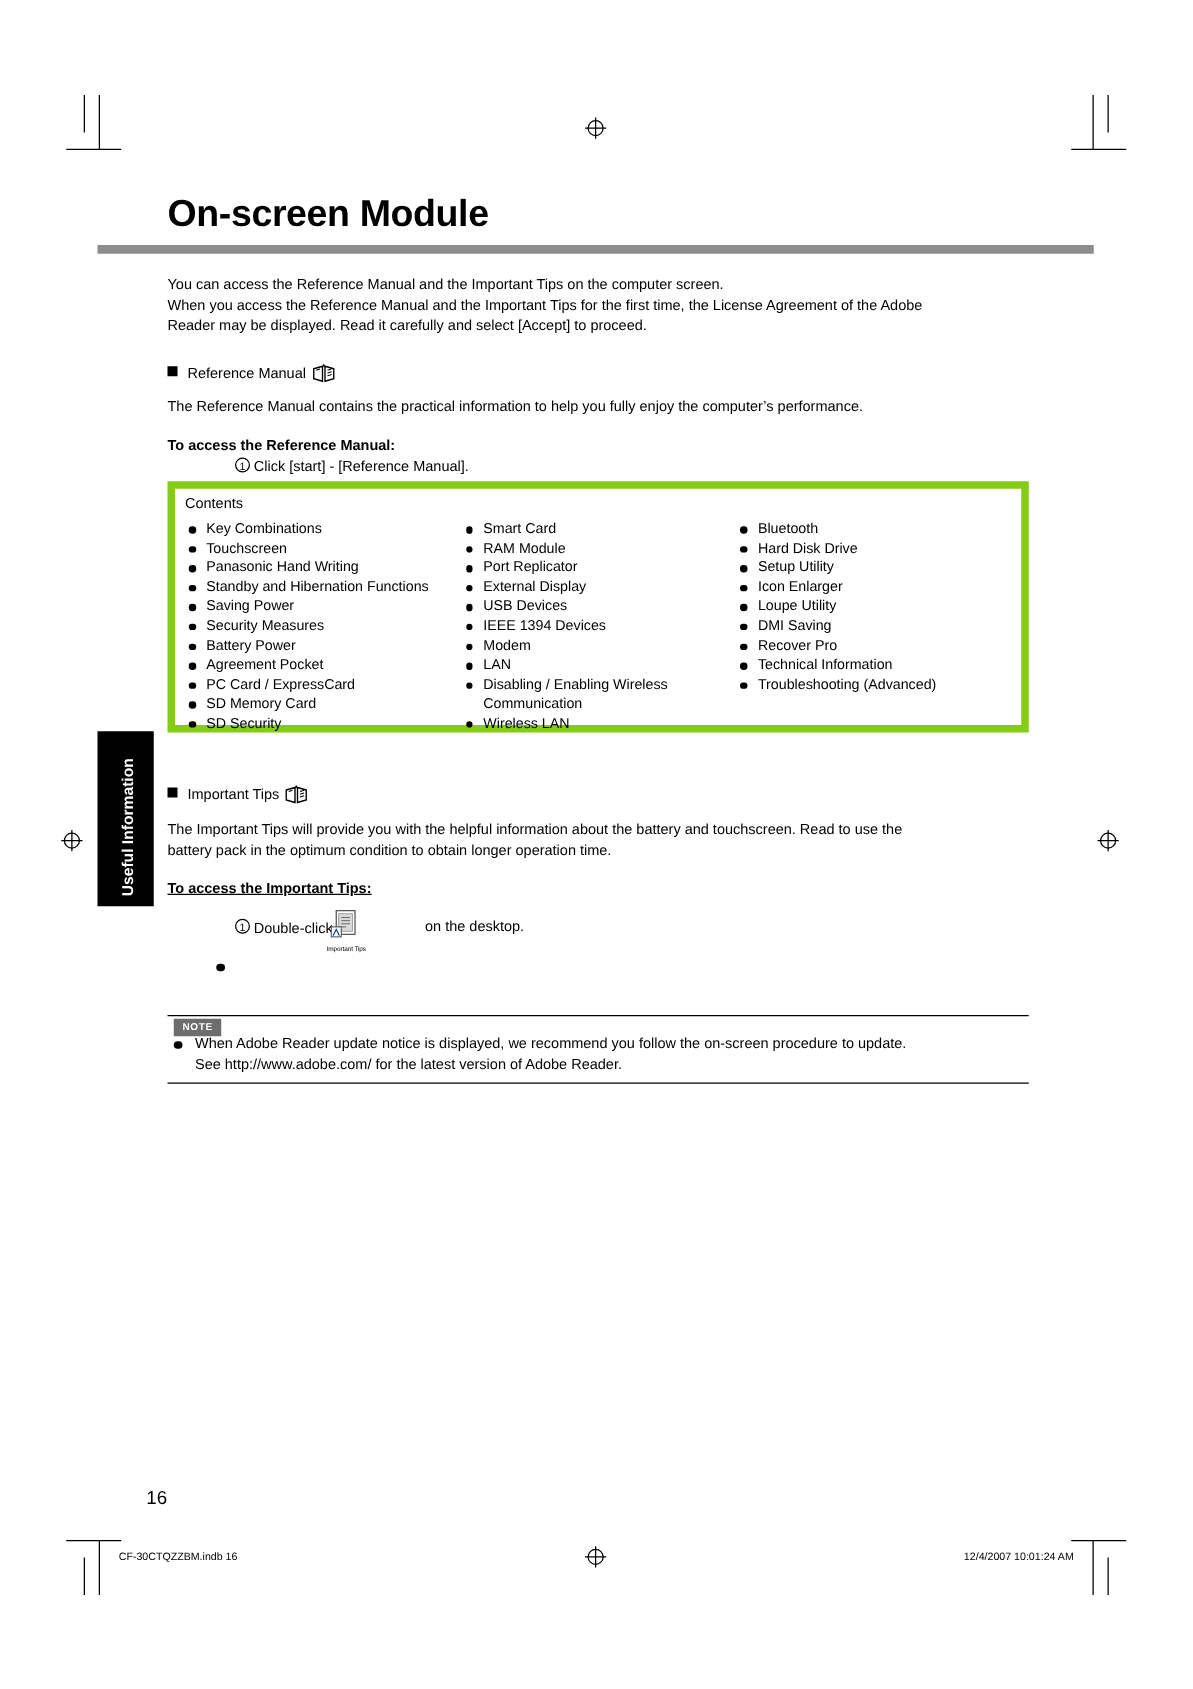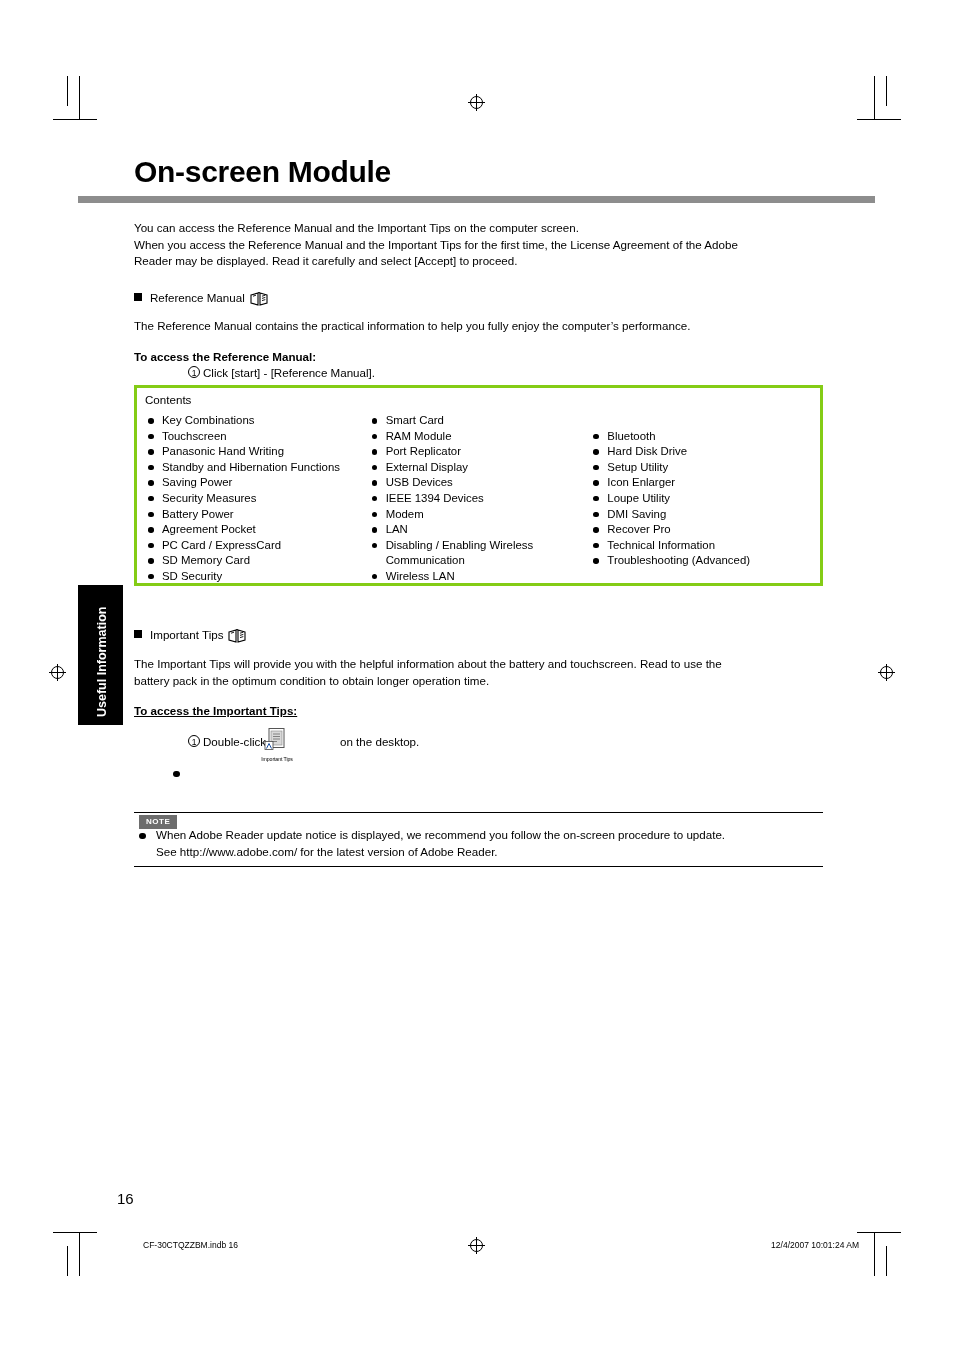--- a/index.html
+++ b/index.html
@@ -106,36 +106,35 @@
     box-sizing: border-box;
   }
 
   
   .contents-box {
     position: absolute;
     left: 134px;
     top: 385px;
     width: 689px;
     height: 201px;
-    border: 3px solid #84cc16;
+    border: 6px solid #84cc16;
     box-sizing: border-box;
   }
   .contents-label {
     position: absolute;
     left: 8px;
     top: 5px;
     font-size: 11.6px;
   }
   .contents-cols {
     position: absolute;
     left: 8px;
     top: 25px;
     right: 6px;
     display: flex;
-    align-items: center;
   }
   .ccol { width: 231px; }
   .ccol:nth-child(2) { width: 229px; }
   .citem {
     font-size: 11.4px;
     line-height: 15.6px;
     padding-left: 17px;
     position: relative;
   }
   .citem.cont { padding-left: 17px; }
@@ -211,21 +210,20 @@
     position: absolute;
     left: 117px;
     top: 1190px;
     font-size: 15px;
   }
   .foot-left {
     position: absolute;
     left: 95px;
     top: 1240px;
     font-size: 8.5px;
-    margin-left: 48px;
   }
   .foot-right {
     position: absolute;
     right: 95px;
     top: 1240px;
     font-size: 8.5px;
   }
 
   
   .bookicon { display: inline-block; vertical-align: -5px; margin-left: 4px; }

